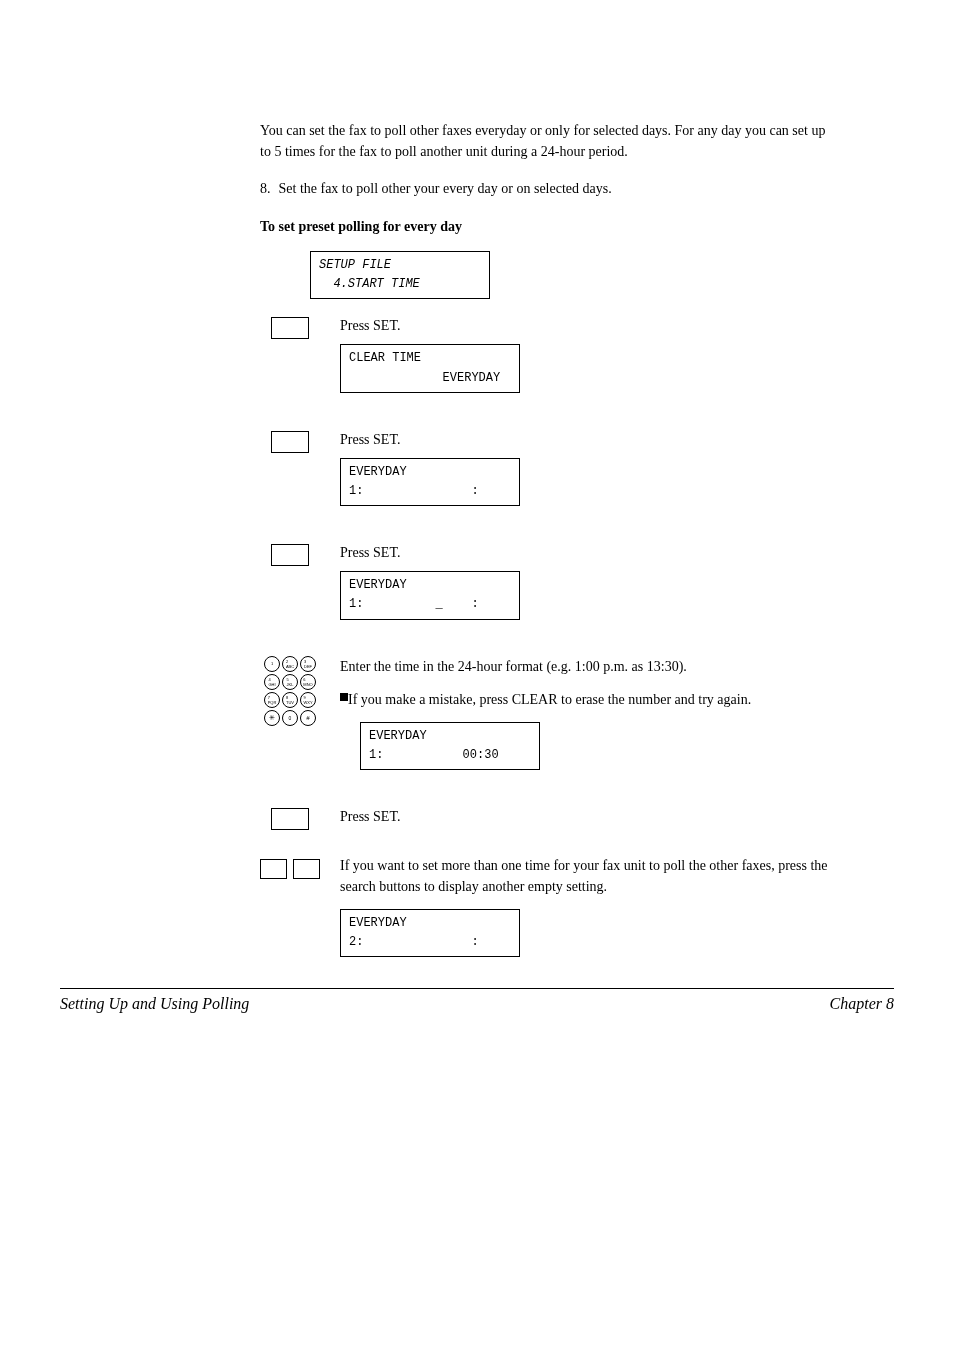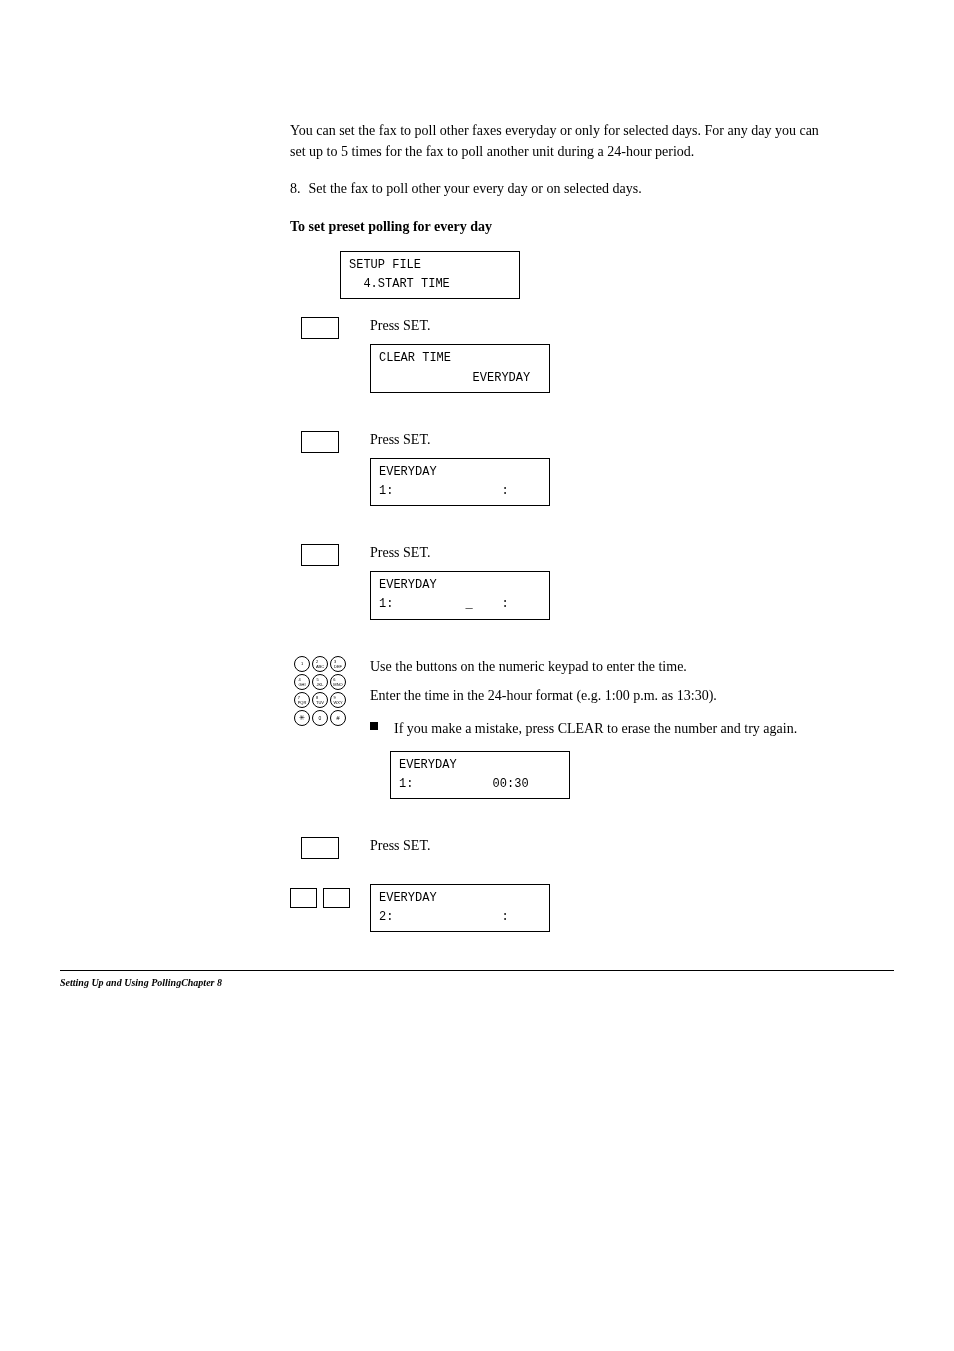--- a/index.html
+++ b/index.html
@@ -7,21 +7,21 @@
       background: #fff;
       font-family: Times New Roman, serif;
       font-size: 14px;
       color: #000;
       width: 954px;
       min-height: 1351px;
       position: relative;
     }
 
     .page {
-      padding: 120px 60px 80px 90px;
+      padding: 120px 60px 80px 60px;
       position: relative;
     }
 
     .content-area {
       margin-left: 200px;
       margin-right: 60px;
     }
 
     .intro-text {
       margin-bottom: 16px;
@@ -94,21 +94,21 @@
       border: 1px solid #000;
       background: #fff;
       display: flex;
       align-items: center;
       justify-content: center;
       font-size: 7px;
     }
 
     .bullet-item {
       display: flex;
-      gap: 16px;
+      gap: 0;
       margin-bottom: 12px;
       align-items: flex-start;
       line-height: 1.5;
     }
 
     .bullet-square {
       width: 8px;
       height: 8px;
       background: #000;
       flex-shrink: 0;
@@ -127,33 +127,34 @@
     }
 
     .footer {
       position: absolute;
       bottom: 60px;
       left: 60px;
       right: 60px;
       border-top: 1px solid #000;
       padding-top: 6px;
       display: flex;
+      justify-content: space-between;
       font-style: italic;
-      font-size: 10px;
-      font-weight: bold;
+      font-size: 16px;
     }
 
     .lcd-line {
       display: flex;
       justify-content: space-between;
       white-space: pre;
     }
 
     .indent-block {
       margin-left: 50px;
+      font-style: italic;
     }
   </style>
 </head>
 <body>
 
 <div class="page">
 
   <div class="content-area">
 
     <p class="intro-text">You can set the fax to poll other faxes everyday or only for selected days. For any day you can set up to 5 times for the fax to poll another unit during a 24-hour period.</p>
@@ -235,21 +236,20 @@
           <div class="key-circle" style="font-size:4px;">9<br>WXY</div>
         </div>
 
         <div class="keypad-row">
           <div class="key-special">✳</div>
           <div class="key-circle" style="font-size:5px;">0</div>
           <div class="key-special">#</div>
         </div>
       </div>
       <div class="use-buttons-block">
-        <p style="margin-bottom:8px;">Use the buttons on the numeric keypad to enter the time.</p>
         <p style="margin-bottom:12px;">Enter the time in the 24-hour format (e.g. 1:00 p.m. as 13:30).</p>
         <div class="bullet-item">
           <div class="bullet-square"></div>
           <span>If you make a mistake, press CLEAR to erase the number and try again.</span>
         </div>
         <div style="margin-left:20px;">
           <div class="lcd-box">
             <div class="lcd-line">EVERYDAY</div>
             <div class="lcd-line">1:           00:30</div>
           </div>
@@ -265,20 +265,21 @@
         <p class="press-set">Press SET.</p>
       </div>
     </div>
 
     <div style="display:flex; align-items:flex-start; margin-bottom:20px;">
       <div style="width:60px; flex-shrink:0; display:flex; gap:6px; justify-content:center; padding-top:4px; margin-right:20px;">
         <div class="search-btn"></div>
         <div class="search-btn"></div>
       </div>
       <div>
+        <p style="margin-bottom:12px; line-height:1.5;">If you want to set more than one time for your fax unit to poll the other faxes, press the search buttons to display another empty setting.</p>
         <div class="lcd-box">
           <div class="lcd-line">EVERYDAY</div>
           <div class="lcd-line">2:               :</div>
         </div>
       </div>
     </div>
 
   </div>
 
   <div class="footer">

